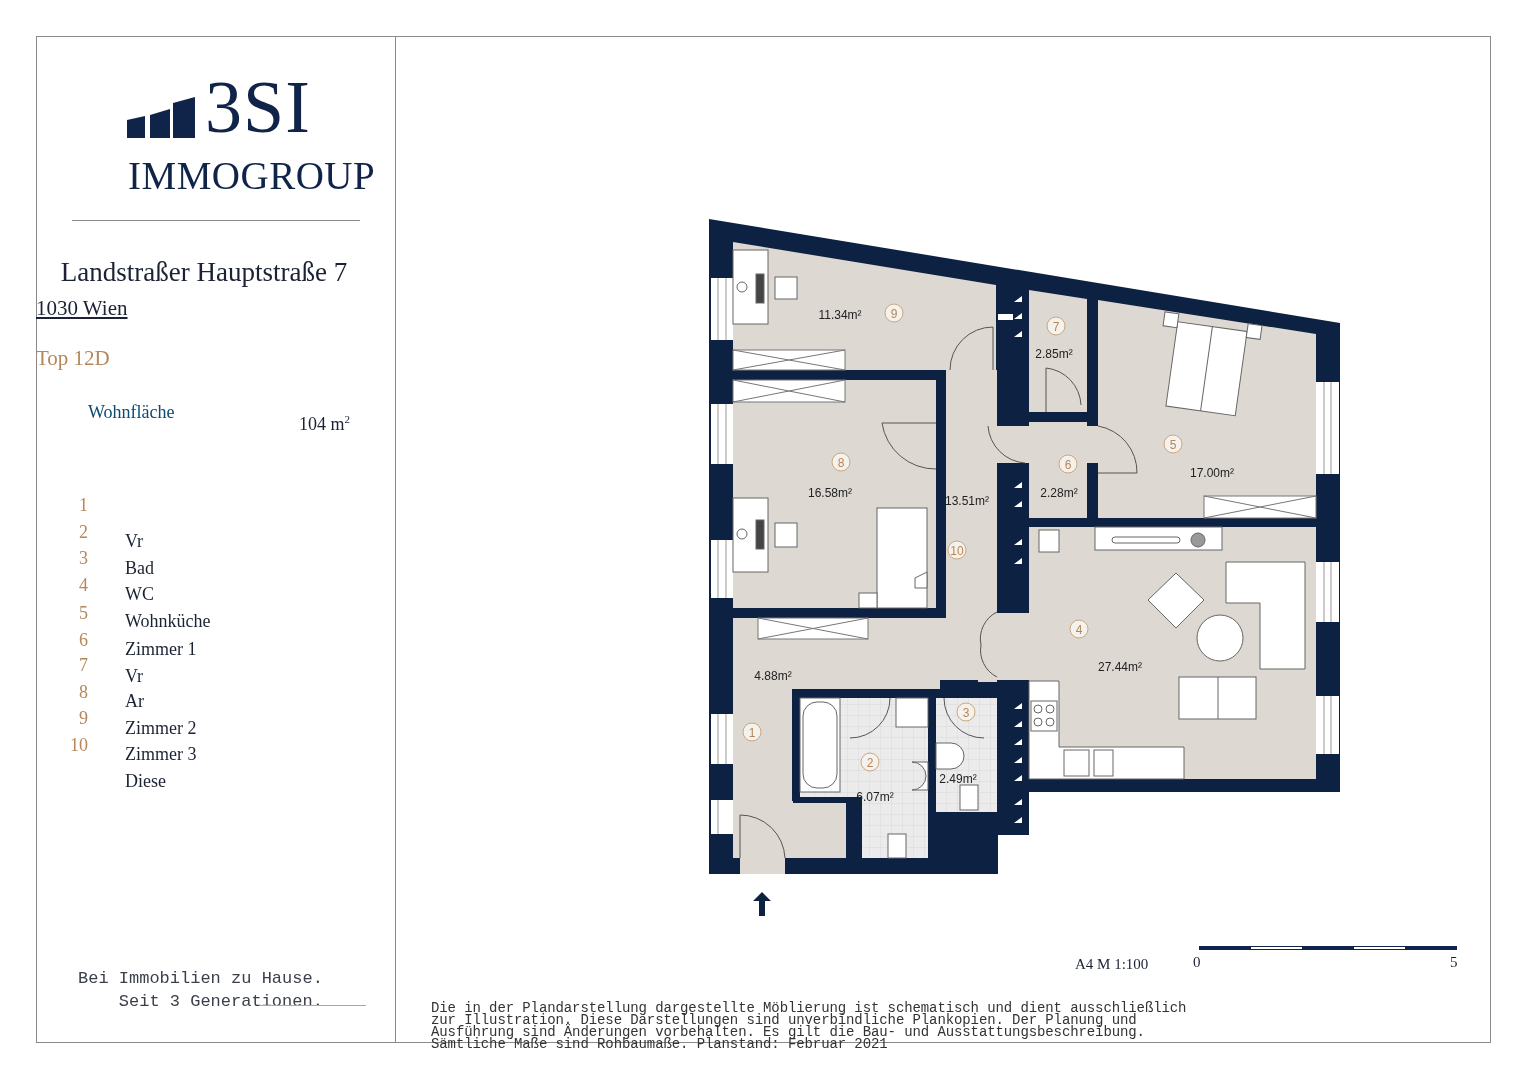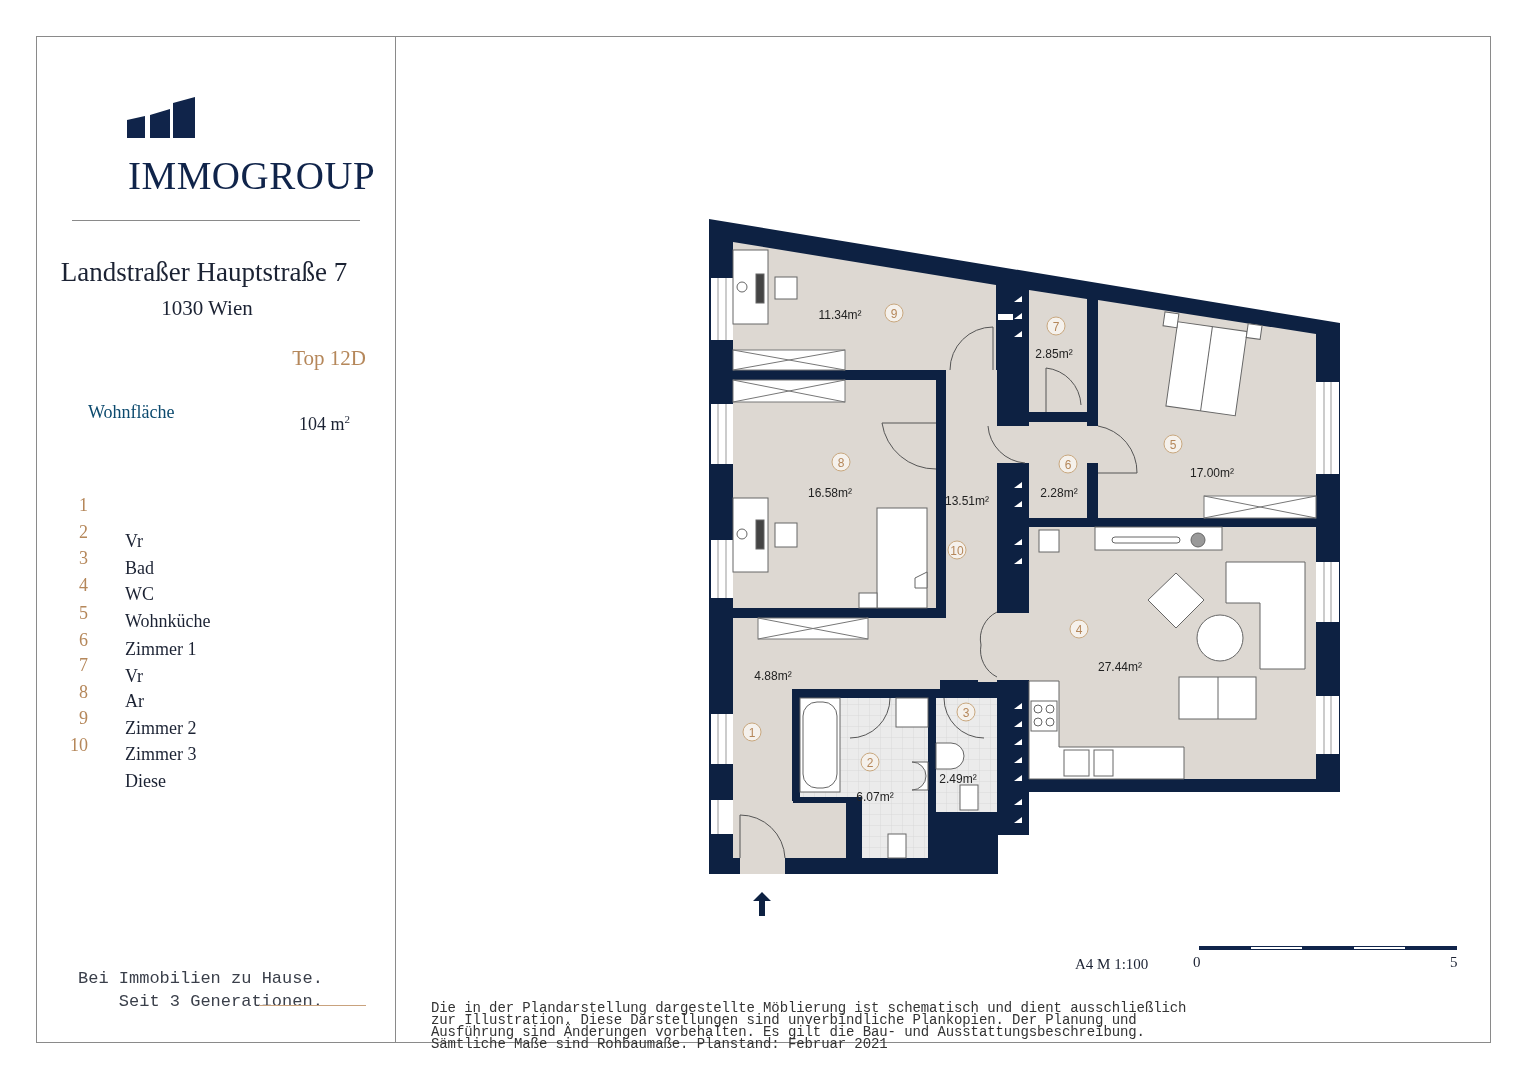--- a/index.html
+++ b/index.html
@@ -5,22 +5,22 @@
   html, body { margin: 0; padding: 0; background: #ffffff; }
   body { width: 1528px; height: 1080px; position: relative; overflow: hidden; font-family: "DejaVu Serif", serif; color: #1b2a44; }
   .frame { position: absolute; left: 36px; top: 36px; width: 1455px; height: 1007px; border: 1px solid #8a8a8a; box-sizing: border-box; }
   .divider-v { position: absolute; left: 395px; top: 36px; width: 1px; height: 1007px; background: #8a8a8a; }
   .logo { position: absolute; left: 127px; top: 78px; width: 200px; height: 110px; }
   .logo-bars { position: absolute; left: 0; top: 0; }
   .logo-mark { position: absolute; left: 78px; top: -8px; font-family: "Liberation Serif", serif; font-size: 74px; color: #10244a; letter-spacing: 1px; line-height: 1; }
   .logo-sub { position: absolute; left: 1px; top: 75px; font-family: "Liberation Serif", serif; font-size: 39px; color: #10244a; letter-spacing: 0.5px; }
   .hr-logo { position: absolute; left: 72px; top: 220px; width: 288px; height: 1px; background: #8a8a8a; }
   .address { position: absolute; left: 38px; top: 257px; width: 332px; text-align: center; font-family: "Liberation Serif", serif; font-size: 27px; color: #1b2233; white-space: nowrap; }
-  .city { position: absolute; left: 36px; top: 296px; width: 342px; text-align: center; font-family: "Liberation Serif", serif; font-size: 21px; color: #1b2233; }
-  .top-label { position: absolute; left: 36px; top: 346px; width: 330px; text-align: right; font-family: "Liberation Serif", serif; font-size: 21px; color: #b5875a; }
+  .city { position: absolute; left: 36px; top: 296px; width: 342px; font-family: "Liberation Serif", serif; font-size: 21px; color: #1b2233; text-decoration: underline; }
+  .top-label { position: absolute; left: 36px; top: 346px; width: 330px; text-align: left; font-family: "Liberation Serif", serif; font-size: 21px; color: #b5875a; }
   .area-label { position: absolute; left: 88px; top: 402px; font-family: "Liberation Serif", serif; font-size: 18px; color: #0c4a6e; }
   .area-value { position: absolute; left: 299px; top: 400px; font-family: "Liberation Serif", serif; font-size: 18px; color: #1b2233; margin-top: 13px; }
   .area-value sup { font-size: 11px; }
   .legend { position: absolute; left: 60px; top: 495px; }
   .legend-row { position: absolute; left: 0; height: 22px; width: 200px; font-family: "Liberation Serif", serif; font-size: 18px; }
   .legend-num { position: absolute; width: 28px; text-align: right; color: #b5875a; }
   .legend-name { position: absolute; left: 65px; color: #1b2233; margin-top: 36px; }
   .slogan { position: absolute; left: 78px; top: 967px; font-family: Liberation Mono, monospace; font-size: 17px; color: #3a3f4a; line-height: 23px; text-align: right; }
   .slogan-line { position: absolute; left: 259px; top: 1005px; width: 107px; height: 1px; background: #c9a27d; }
   .disclaimer { position: absolute; left: 431px; top: 1002px; width: 780px; font-family: Liberation Mono, monospace; font-size: 14px; color: #333; line-height: 12px; letter-spacing: -0.1px; }
@@ -41,20 +41,21 @@
 <div class="frame"></div>
 <div class="divider-v"></div>
 
 <div class="logo">
   <svg class="logo-bars" width="80" height="62" viewBox="0 0 80 62">
     <polygon points="0,42 18,38 18,60 0,60" fill="#10244a"></polygon>
     <polygon points="23,37 43,31 43,60 23,60" fill="#10244a"></polygon>
     <polygon points="48,25 70,19 70,60 48,60" fill="#10244a" transform="translate(-2,0)"></polygon>
     <polygon points="52,14 76,6 76,60 52,60" fill="#10244a" transform="translate(0,0)" opacity="0"></polygon>
   </svg>
+  <div class="logo-mark">3SI</div>
   <div class="logo-sub">IMMOGROUP</div>
 </div>
 <div class="hr-logo"></div>
 
 <div class="address">Landstraßer Hauptstraße 7</div>
 <div class="city">1030 Wien</div>
 <div class="top-label">Top 12D</div>
 <div class="area-label">Wohnfläche</div>
 <div class="area-value"><span>104 m</span><sup>2</sup></div>
 

